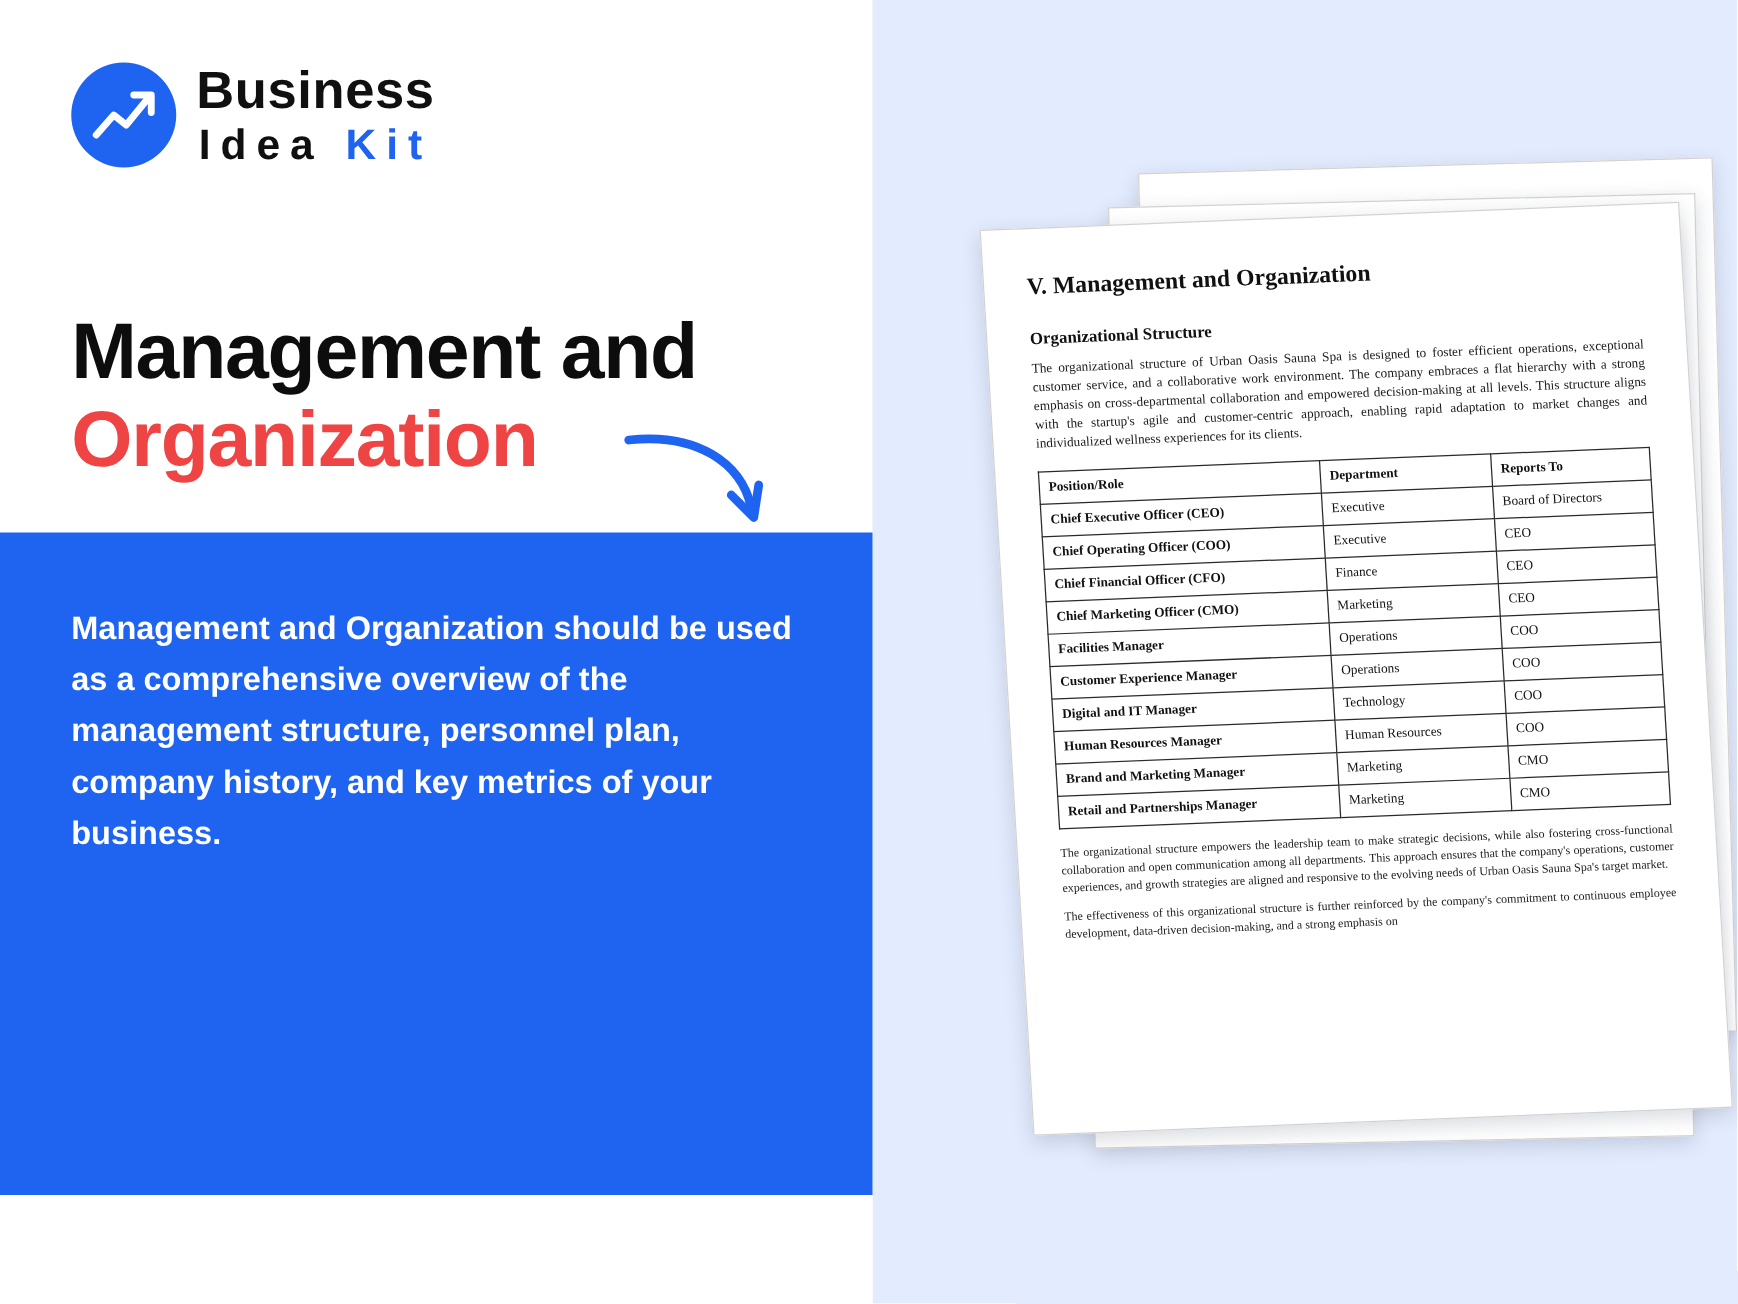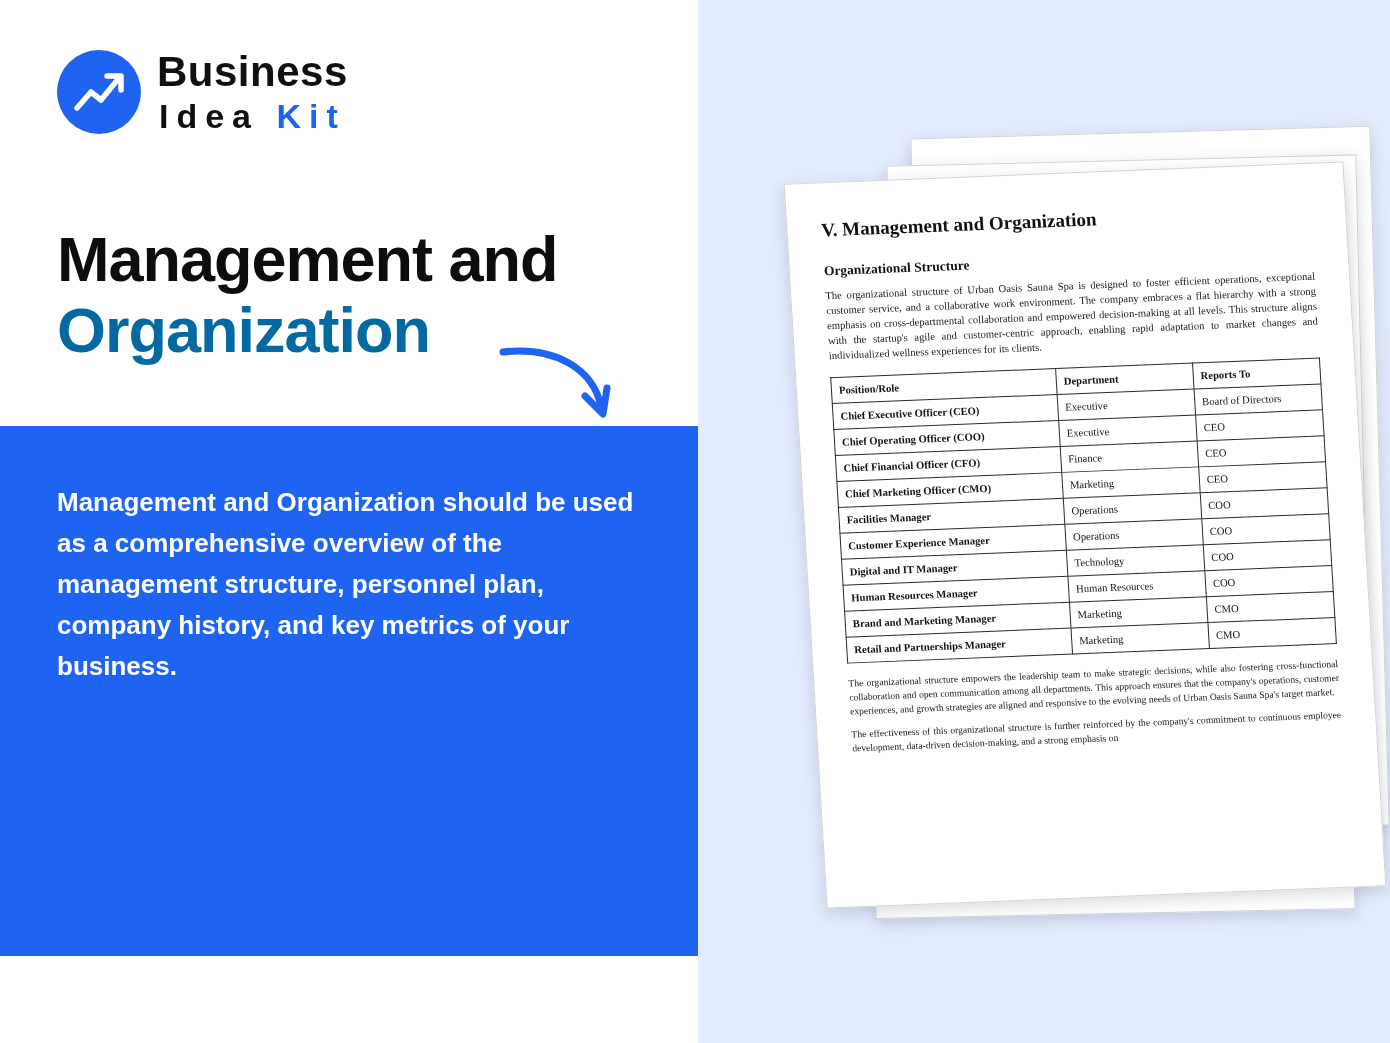--- a/index.html
+++ b/index.html
@@ -65,29 +65,29 @@
     letter-spacing: 8px;
     color: #101010;
     margin-top: 6px;
     text-align: center;
   }
   .logo-line2 .kit { color: #1f64f0; }
 
   
   .title {
     position: absolute;
-    left: 57px; top: 224px;
+    left: 57px; top: 246px;
     width: 620px;
     font-size: 63px;
     font-weight: bold;
     line-height: 1.12;
     letter-spacing: -1px;
     color: #0d0d0d;
   }
-  .title .accent { color: #0369a1; }
+  .title .accent { color: #ef4444; }
 
   
   .arrow {
     position: absolute;
     left: 495px; top: 330px;
     width: 130px; height: 110px;
   }
 
   
   .desc {

